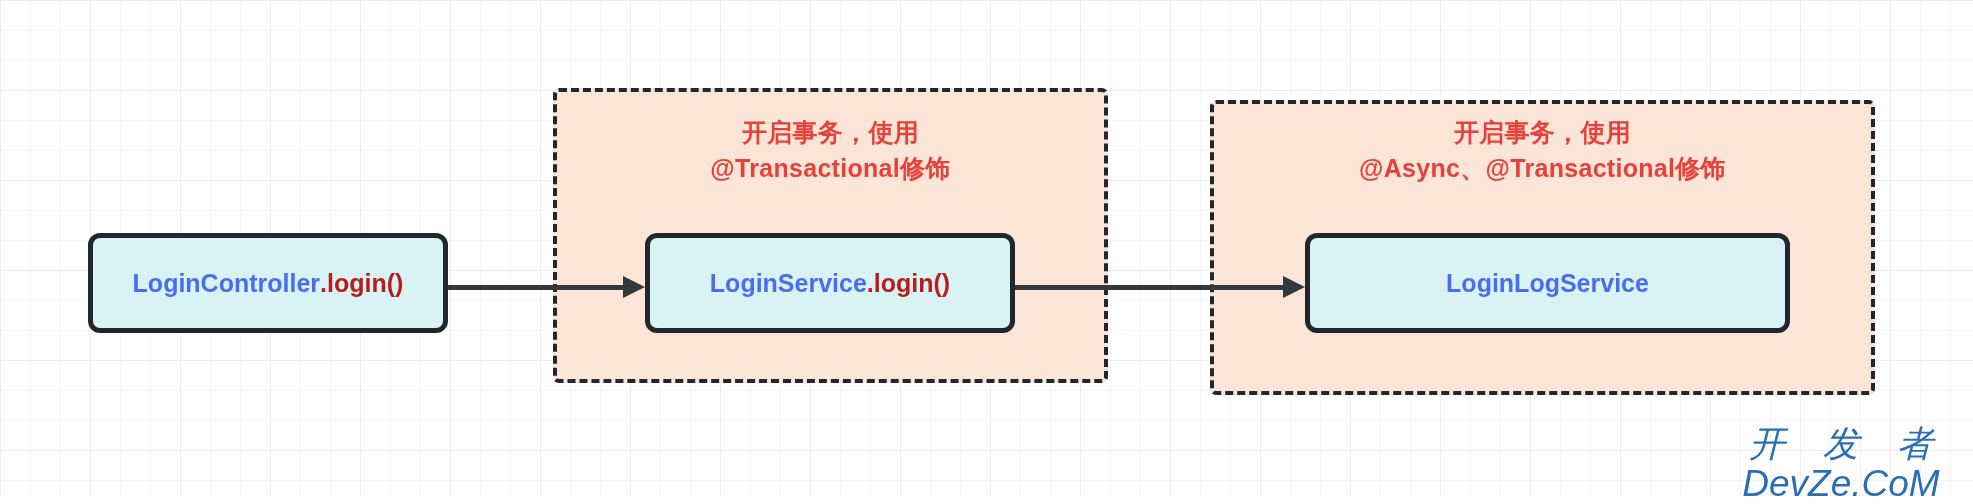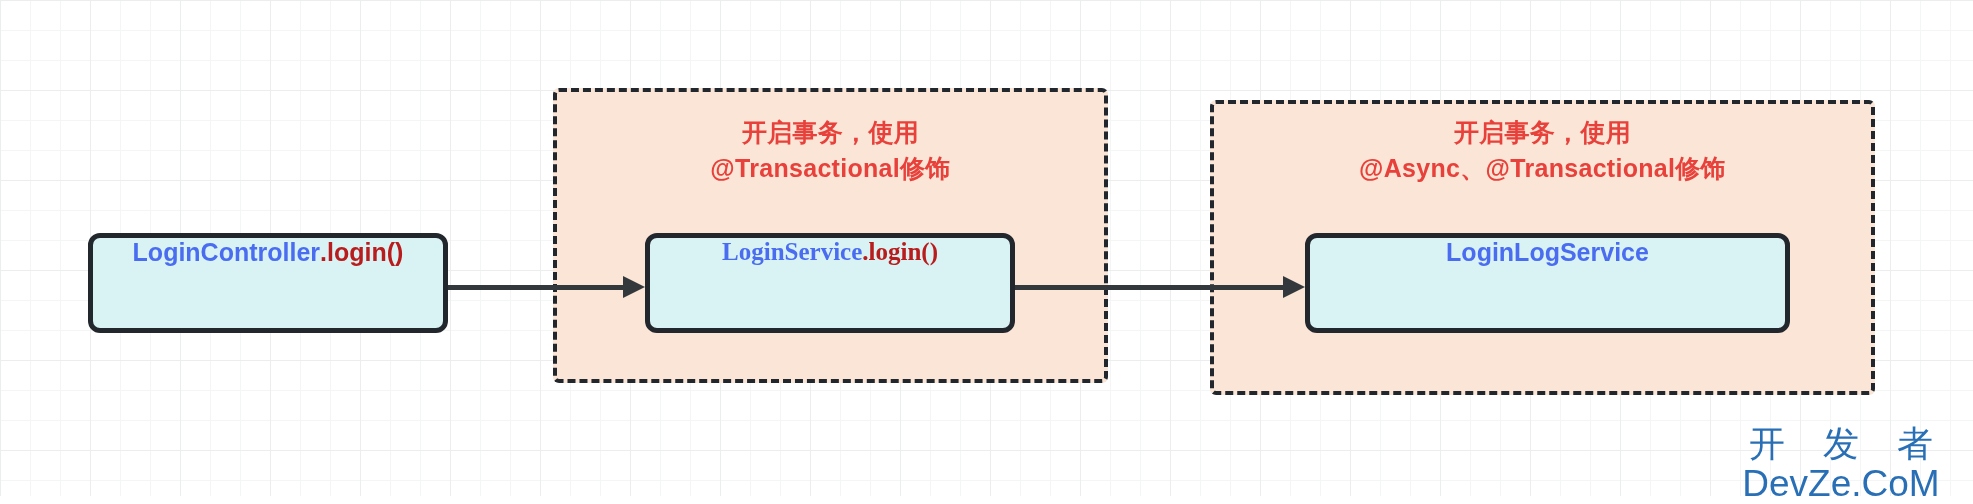--- a/index.html
+++ b/index.html
@@ -51,21 +51,21 @@
   }
 
   
   .node {
     position: absolute;
     box-sizing: border-box;
     background: #d9f2f4;
     border: 5px solid #22272e;
     border-radius: 12px;
     display: flex;
-    align-items: flex-start;
+    align-items: center;
     justify-content: center;
     font-size: 25px;
     font-weight: bold;
     color: #2b2b2b;
     white-space: nowrap;
   }
   .node .cls {
     color: #4a6cf0;
   }
   .node .mth {
@@ -94,20 +94,21 @@
     border-left: 22px solid #33383d;
   }
 
   
   .watermark {
     position: absolute;
     color: #1763b0;
     opacity: 0.92;
     text-align: center;
     user-select: none;
+    font-style: italic;
   }
   .watermark .wm-cn {
     font-size: 36px;
     letter-spacing: 14px;
     line-height: 40px;
     padding-left: 14px;
     font-weight: normal;
   }
   .watermark .wm-en {
     font-size: 37px;
@@ -138,21 +139,21 @@
   <div class="arrow" style="left: 1015px; top: 287px; width: 290px;">
     <div class="shaft" style="width: 270px;"></div>
     <div class="head" style="left: 268px;"></div>
   </div>
 
   <div class="node" style="left: 88px; top: 233px; width: 360px; height: 100px;">
     <span class="cls">LoginController</span>
       <span class="mth">.login()</span>
   </div>
 
-  <div class="node" style="left: 645px; top: 233px; width: 370px; height: 100px; font-family: Liberation Serif, serif;">
+  <div class="node" style="left: 645px; top: 233px; width: 370px; height: 100px;">
     <span class="cls">LoginService</span>
       <span class="mth">.login()</span>
   </div>
 
   <div class="node" style="left: 1305px; top: 233px; width: 485px; height: 100px; gap: 12px;">
     <span class="cls">LoginLogService</span>
   </div>
 
   <div class="watermark" style="left: 1735px; top: 424px;">
     <div class="wm-cn">开 发 者</div>

